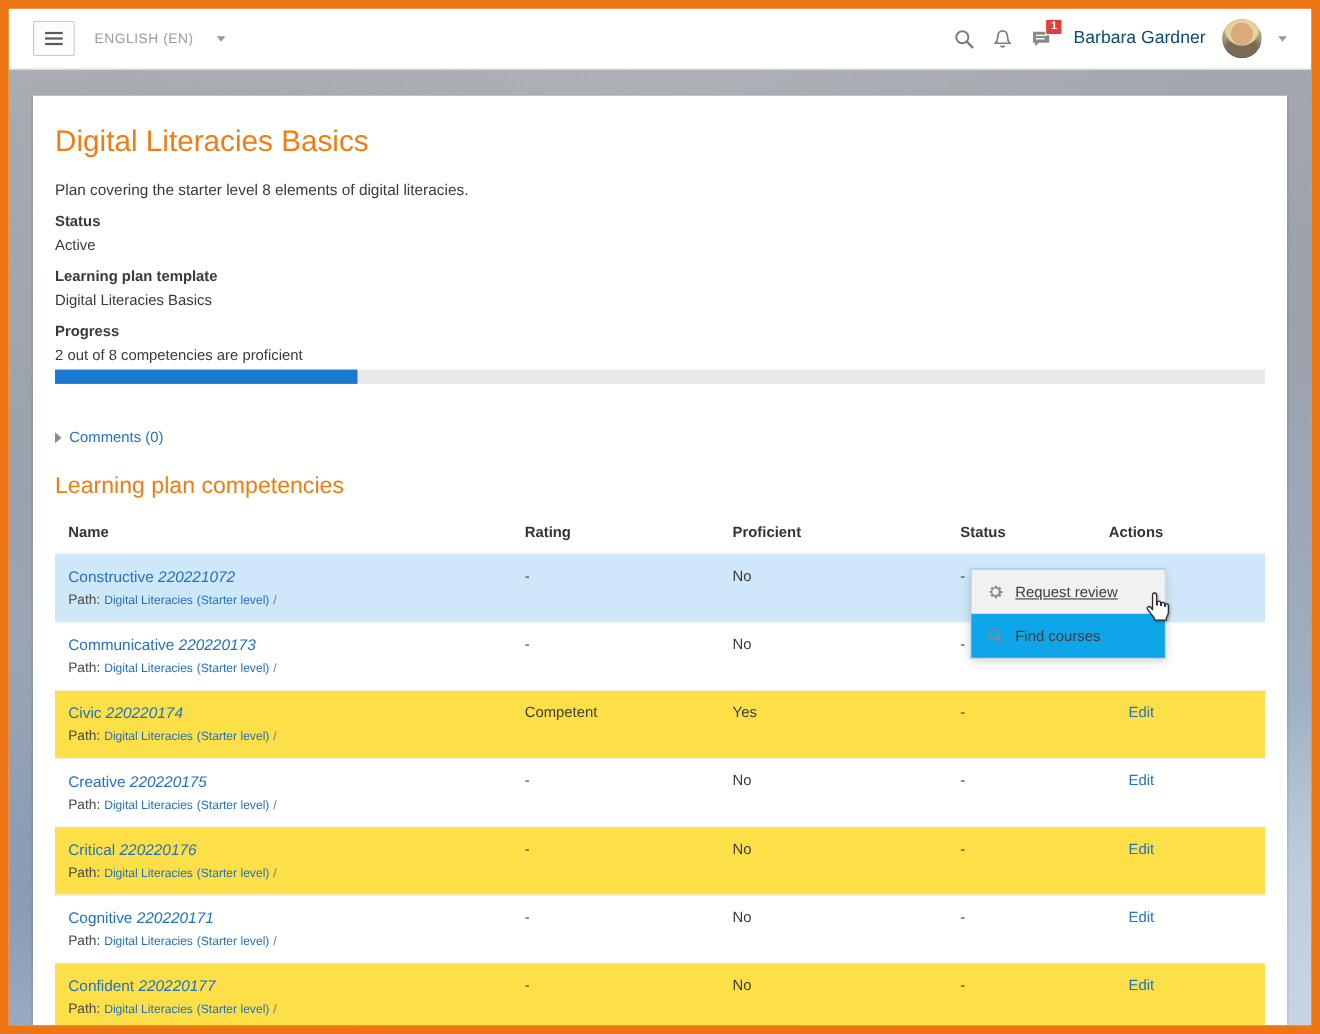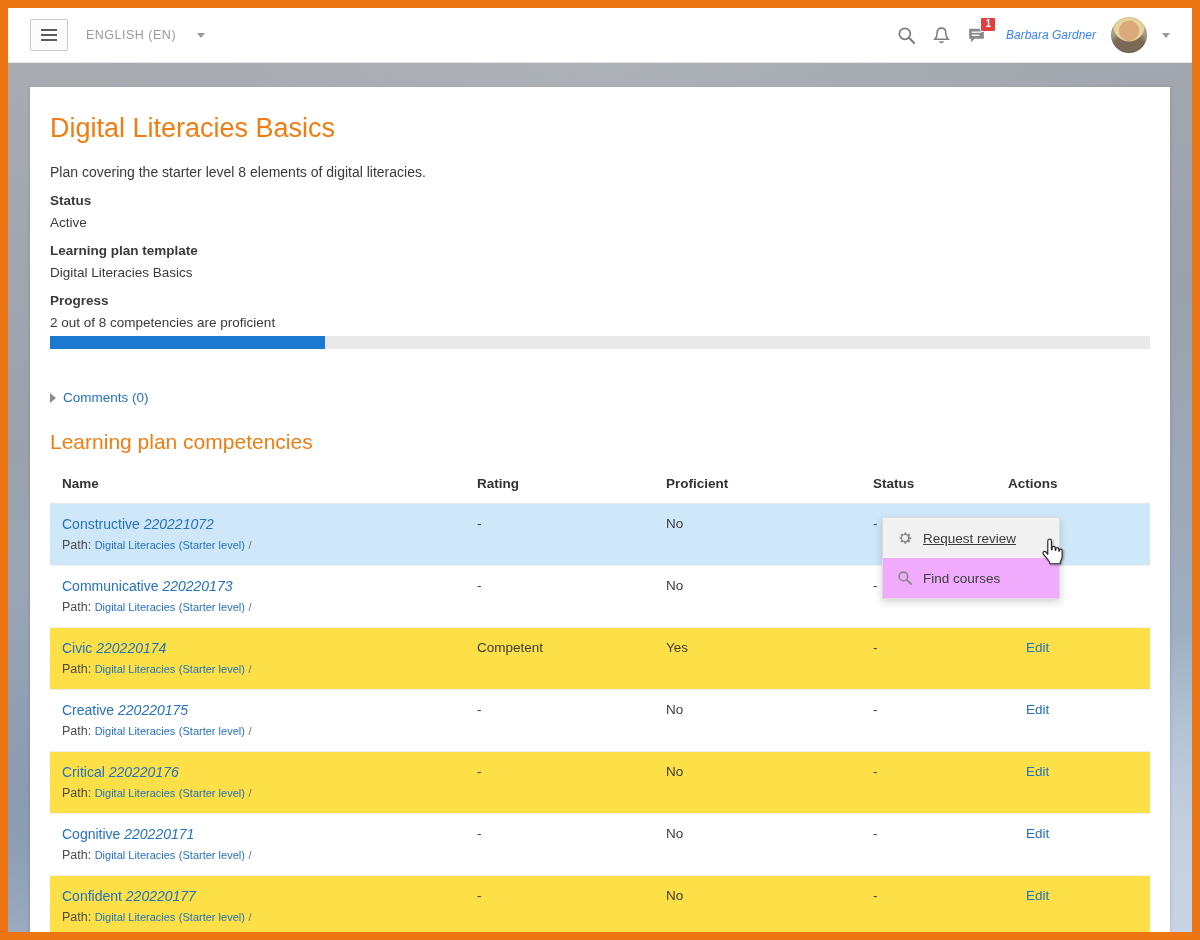--- a/index.html
+++ b/index.html
@@ -34,21 +34,21 @@
     border-top:5px solid #999; display:inline-block;
   }
   .nav-right { margin-left:auto; display:flex; align-items:center; gap:15px; }
   .nav-icon { width:20px; height:20px; display:inline-flex; align-items:center; justify-content:center; cursor:pointer; }
   .msg-wrap { position:relative; }
   .badge {
     position:absolute; top:-8px; right:-9px; background:#e23e3e; color:#fff;
     font-size:10px; font-weight:bold; padding:1px 4px 2px; border-radius:2px;
     border:1px solid #fff; line-height:1;
   }
-  .user-name { color:#3b82f6; font-size:12px; text-decoration:none; margin-left:4px; cursor:pointer;font-style:italic; }
+  .user-name { color:#0c4a6e; font-size:16px; text-decoration:none; margin-left:4px; cursor:pointer; }
   .avatar {
     width:36px; height:36px; border-radius:50%; display:inline-block; cursor:pointer;
     background:
       radial-gradient(circle at 50% 38%, #dba97c 0 34%, rgba(219,169,124,0) 36%),
       radial-gradient(circle at 50% 24%, #e6d39c 0 46%, rgba(230,211,156,0) 50%),
       radial-gradient(circle at 50% 85%, #7a6a55 0 40%, rgba(122,106,85,0) 55%),
       linear-gradient(180deg, #c9bfa8 0%, #9e917c 60%, #6e5f4c 100%);
     box-shadow:0 0 0 1px rgba(0,0,0,.08) inset;
   }
   
@@ -95,21 +95,21 @@
   .trow.highlight { background:#cfe8f9; }
   .name-link { color:#2471bd; text-decoration:none; font-size:14px; cursor:pointer; }
   .name-link em { font-style:italic; }
   .path-line { margin-top:6px; font-size:12.5px; color:#4a4a4a; }
   .path-link { color:#2471bd; font-size:11px; text-decoration:none; cursor:pointer; }
   .path-sep { color:#777; font-size:11px; }
   .edit-link { color:#2471bd; text-decoration:none; margin-left:18px; cursor:pointer; }
   .edit-link.underline { text-decoration:underline; }
   
   .dropdown-menu {
-    position:absolute; left:882px; top:517px; width:176px; background:#f0abfc;
+    position:absolute; left:882px; top:517px; width:176px; background:#0ea5e9;
     border:1px solid #dcdcdc; box-shadow:0 3px 8px rgba(0,0,0,.18); z-index:50;
   }
   .menu-item {
     height:40px; display:flex; align-items:center; gap:10px; padding:0 14px;
     font-size:13.5px; color:#3c3c3c; cursor:pointer; box-sizing:border-box;
   }
   .menu-item.hovered { background:#f1f1f1; }
   .menu-item.hovered .menu-label { text-decoration:underline; }
   .menu-icon { width:16px; height:16px; display:inline-flex; }
   

